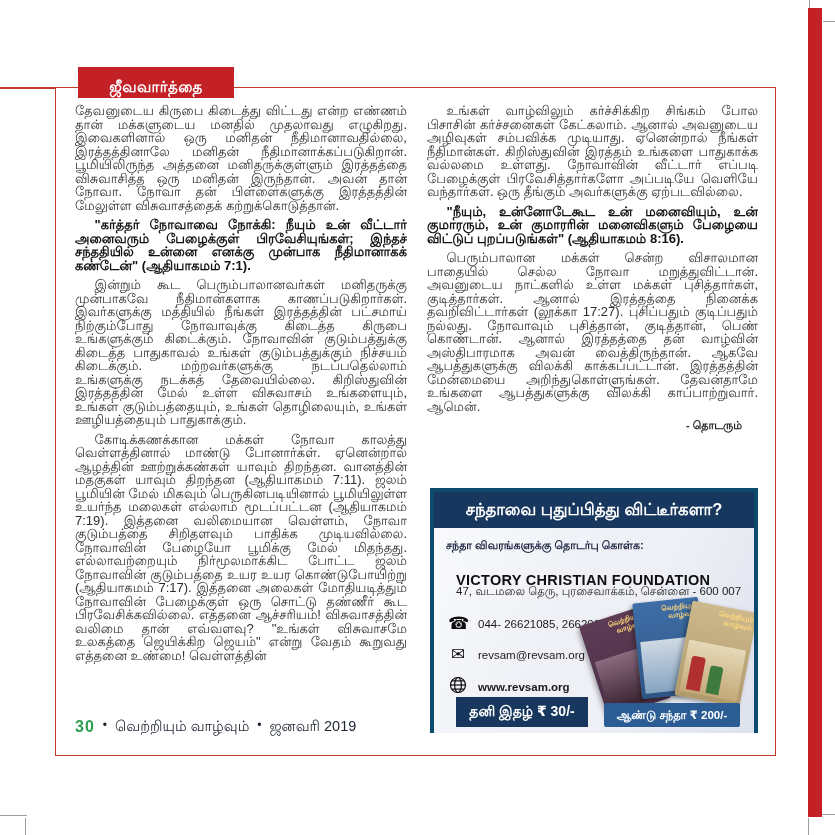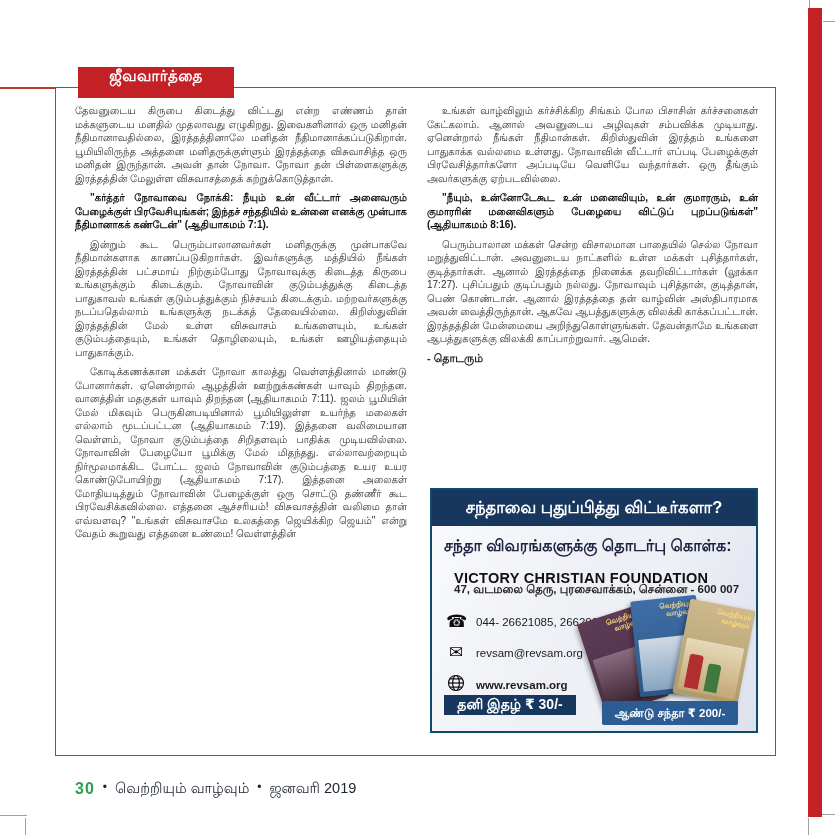--- a/index.html
+++ b/index.html
@@ -11,50 +11,50 @@
   
   .crop{position:absolute;background:#9aa0a6;}
   
   .edge-stripe{position:absolute;left:808px;top:8px;width:14px;height:809px;background:#c42127;}
   
   .frame{position:absolute;left:55px;top:87px;width:721px;height:669px;border:1.5px solid #c0392b;box-sizing:border-box;}
   .rule-left{position:absolute;left:0;top:87px;width:56px;height:1.5px;background:#c0392b;}
   
   .badge{
     position:absolute;left:78px;top:67px;width:156px;height:31px;background:#c42127;
-    color:#fff;font-weight:bold;font-size:15px;display:flex;align-items:flex-start;justify-content:center;
+    color:#fff;font-weight:bold;font-size:15px;display:flex;align-items:flex-end;justify-content:center;
     letter-spacing:.5px;
   }
   
   .col{position:absolute;top:104px;width:332px;height:646px;overflow:hidden;text-align:justify;}
   .col-left{left:75px;}
   .col-right{left:427px;width:331px;height:372px;}
-  .para{margin:0 0 6px 0;font-size:10px;line-height:13.5px;text-indent:1.5em;color:#2d2d2d;}
+  .para{margin:0 0 6px 0;font-size:13px;line-height:13.5px;text-indent:1.5em;color:#2d2d2d;}
   .para.first{text-indent:0;}
   .para.quote{font-weight:bold;color:#121212;}
-  .sig{margin:6px 16px 0 0;font-size:11px;font-weight:bold;color:#222;}
+  .sig{margin:6px 16px 0 0;font-size:11px;font-weight:bold;text-align:right;color:#222;}
   
   .ad{
     position:absolute;left:430px;top:488px;width:328px;height:245px;box-sizing:border-box;
-    border:2px solid #0c4a6e;background:#eef0f6;
+    border:4px solid #0c4a6e;background:#eef0f6;
   }
   .ad-header{
     height:36px;background:#17375e;color:#ffffff;display:flex;align-items:center;justify-content:center;
     font-weight:bold;font-size:16.5px;
   }
   .ad-body{
     position:relative;height:205px;overflow:hidden;
     background:
       linear-gradient(115deg, rgba(255,255,255,.65) 0%, rgba(255,255,255,0) 45%),
       linear-gradient(295deg, rgba(201,208,224,.45) 0%, rgba(201,208,224,0) 40%),
       #eef0f6;
   }
-  .ad-contact-label{position:absolute;left:12px;top:11px;font-size:16px;font-weight:bold;color:#1c2340;}
+  .ad-contact-label{position:absolute;left:12px;top:11px;font-size:11px;font-weight:bold;color:#1c2340;}
   .ad-org{position:absolute;left:22px;top:44px;font-size:14.5px;font-weight:bold;color:#101010;letter-spacing:.3px;}
-  .ad-address{position:absolute;left:22px;top:57px;font-size:11.5px;font-weight:bold;color:#222;}
+  .ad-address{position:absolute;left:22px;top:57px;font-size:11.5px;font-weight:normal;color:#222;}
   .ad-row{position:absolute;left:14px;display:flex;align-items:center;gap:10px;font-size:11.5px;color:#1b1b1b;}
   .row-phone{top:87px;}
   .row-email{top:118px;}
   .row-web{top:148px;font-weight:bold;}
   .glyph-icon{font-size:17px;color:#0d0d0d;line-height:1;width:20px;text-align:center;}
   .globe{width:18px;height:18px;}
   
   .cover{
     position:absolute;width:66px;height:96px;border-radius:2px;
     box-shadow:-2px 2px 5px rgba(0,0,0,.35);padding:4px 3px;box-sizing:border-box;z-index:1;
@@ -64,24 +64,24 @@
   .cover-1{left:158px;top:86px;transform:rotate(-18deg);background:linear-gradient(#5d3c55,#4a2f46);}
   .cover-1 .cv-img{background:linear-gradient(#8a6a7e,#3a2431);}
   .cover-2{left:203px;top:72px;transform:rotate(-6deg);background:linear-gradient(#3f6ea7,#2d5585);}
   .cover-2 .cv-img{background:linear-gradient(#cfd9e4,#86a4c0);}
   .cover-3{left:249px;top:78px;transform:rotate(11deg);background:linear-gradient(#cdb98c,#b09a6c);}
   .cover-3 .cv-img{background:linear-gradient(#e6d9b8,#c3a877);}
   .cover-3 .fig-red{position:absolute;left:10px;bottom:8px;width:14px;height:34px;background:#b03030;border-radius:3px 3px 0 0;}
   .cover-3 .fig-green{position:absolute;left:30px;bottom:8px;width:13px;height:28px;background:#3e7a3e;border-radius:3px 3px 0 0;}
   
   .price{position:absolute;color:#fff;font-weight:bold;display:flex;align-items:center;justify-content:center;z-index:2;}
-  .price-single{left:12px;top:169px;width:132px;height:20px;background:#17375e;font-size:14px;}
+  .price-single{left:22px;top:169px;width:132px;height:30px;background:#17375e;font-size:14px;}
   .price-annual{left:170px;top:175px;width:136px;height:24px;background:#2b5c94;font-size:11.5px;border-radius:2px;}
   
-  .footer{position:absolute;left:75px;top:780px;font-size:14.5px;display:flex;align-items:flex-start;gap:8px;color:#1d2430;}
+  .footer{position:absolute;left:75px;top:718px;font-size:14.5px;display:flex;align-items:flex-start;gap:8px;color:#1d2430;}
   .footer .pgnum{color:#2e9e4f;font-weight:bold;font-size:16px;letter-spacing:1px;}
   .footer .bullet{color:#1d2430;font-size:12px;}
 </style>
 </head>
 <body>
 
 <div class="crop" style="left:809px;top:0;width:1px;height:17px;"></div>
 <div class="crop" style="left:823px;top:21px;width:12px;height:1px;"></div>
 <div class="crop" style="left:808px;top:818px;width:1px;height:17px;"></div>
 <div class="crop" style="left:822px;top:814px;width:13px;height:1px;"></div>

